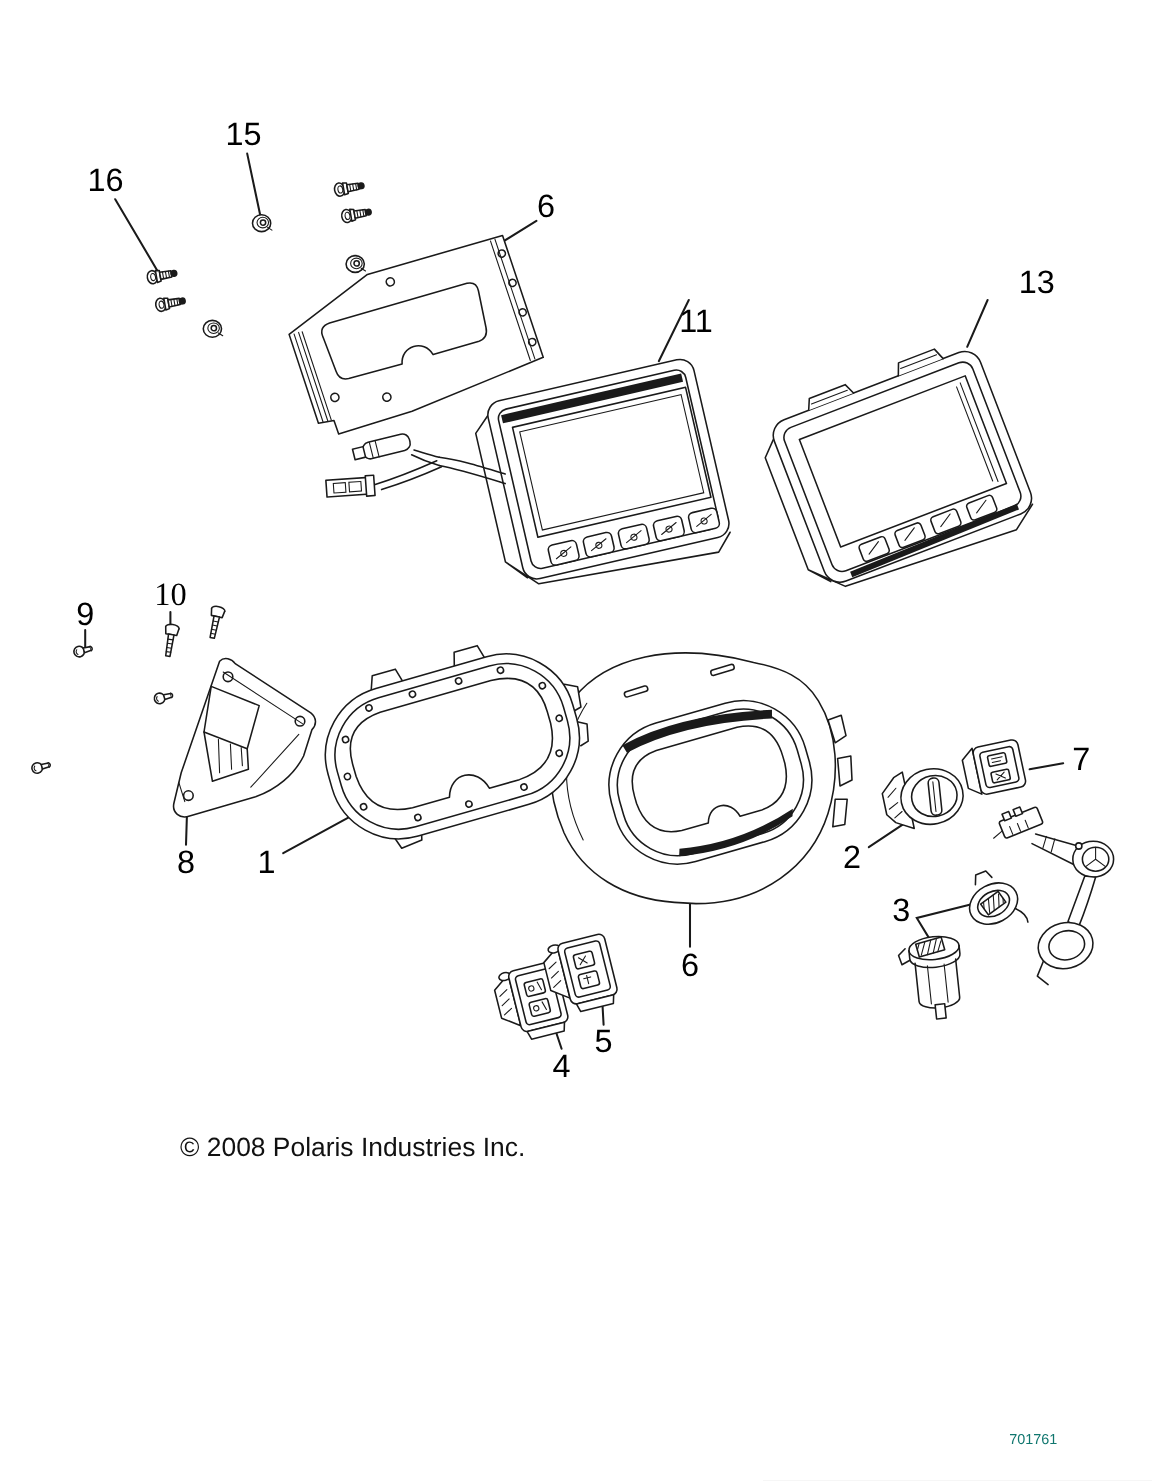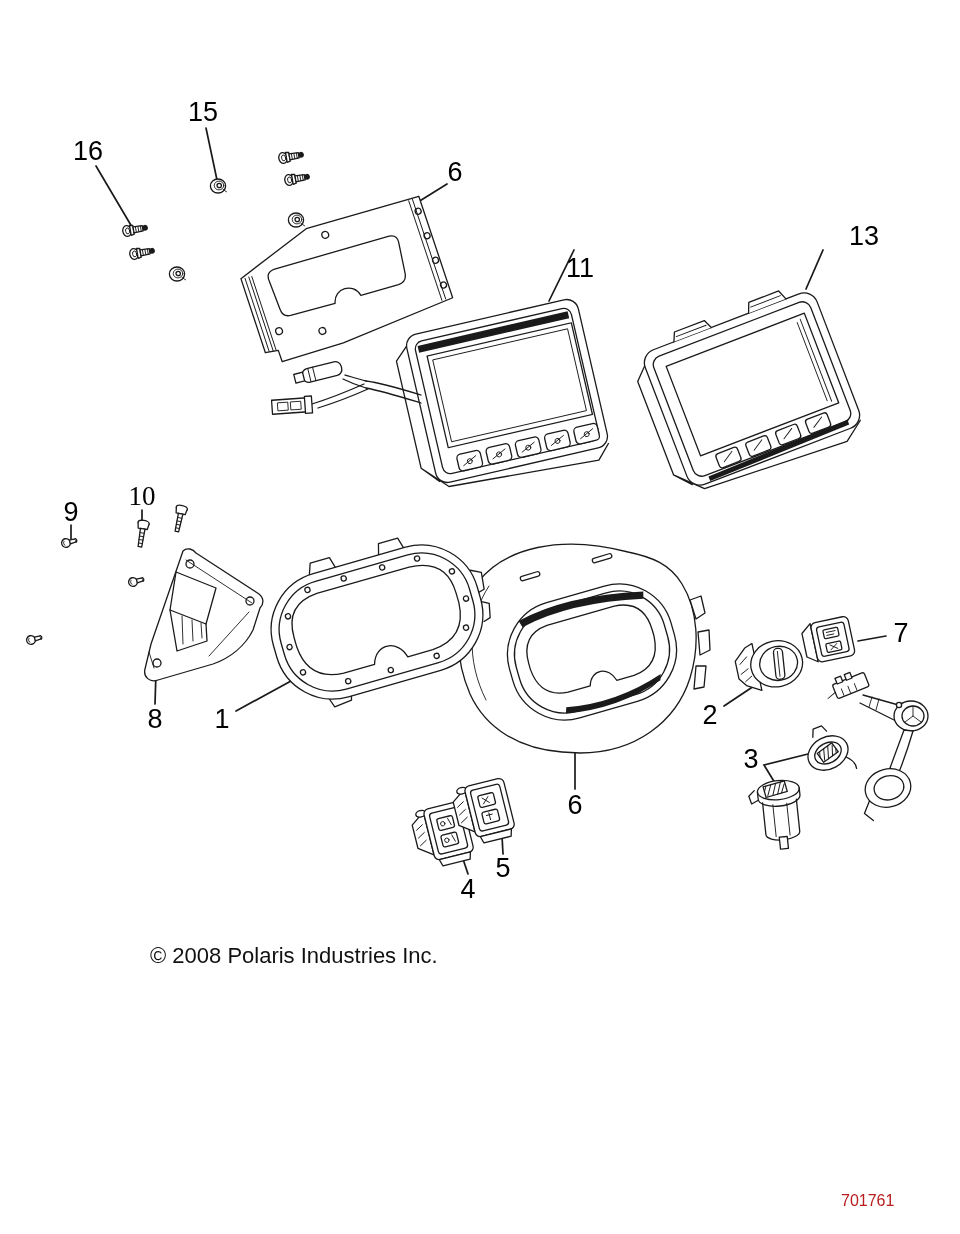--- a/index.html
+++ b/index.html
@@ -10,21 +10,21 @@
   .diagram-svg{position:absolute;left:0;top:0;}
   .callout{
     position:absolute;transform:translate(-50%,-50%);
     font-size:27px;color:#000000;line-height:1;letter-spacing:0;
     user-select:none;white-space:nowrap;
   }
   .footer-copyright{
     position:absolute;left:150px;top:943px;font-size:22px;color:#111;
   }
   .footer-partnum{
-    position:absolute;left:841px;top:1192px;font-size:16px;color:#b91c1c;
+    position:absolute;left:841px;top:1192px;font-size:12px;color:#0f766e;
   }
   
   svg .ln{fill:none;stroke:#1a1a1a;stroke-width:1.3;stroke-linejoin:round;stroke-linecap:round;}
   svg .solid{fill:#ffffff;stroke:#1a1a1a;stroke-width:1.3;stroke-linejoin:round;stroke-linecap:round;}
   svg .dark{fill:#1a1a1a;stroke:none;}
   svg .leader{fill:none;stroke:#1a1a1a;stroke-width:1.7;stroke-linecap:round;}
   svg .thin{fill:none;stroke:#1a1a1a;stroke-width:0.9;stroke-linecap:round;}
 </style>
 </head>
 <body>

